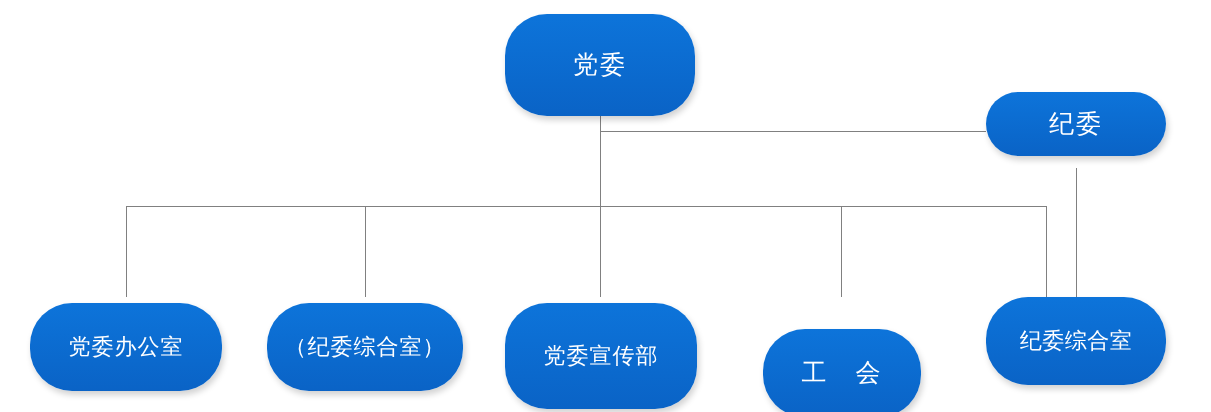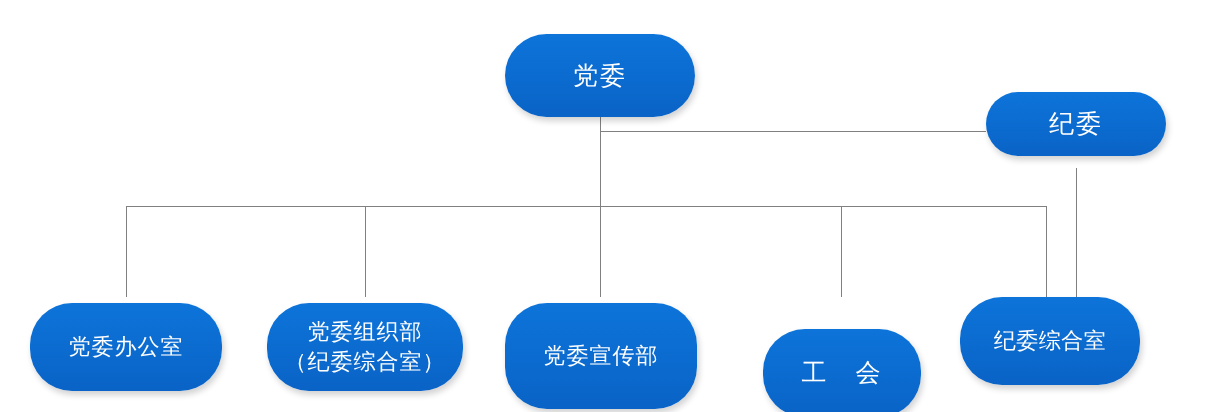--- a/index.html
+++ b/index.html
@@ -60,42 +60,41 @@
     <line class="connector" x1="600" y1="97" x2="600" y2="297"></line>
     <line class="connector" x1="600" y1="131" x2="986" y2="131"></line>
     <line class="connector" x1="126" y1="206" x2="1046" y2="206"></line>
     <line class="connector" x1="126" y1="206" x2="126" y2="297"></line>
     <line class="connector" x1="365" y1="206" x2="365" y2="297"></line>
     <line class="connector" x1="841" y1="206" x2="841" y2="297"></line>
     <line class="connector" x1="1046" y1="206" x2="1046" y2="297"></line>
     <line class="connector" x1="1076" y1="168" x2="1076" y2="297"></line>
   </svg>
 
-  <div class="node size-lg" style="left:505px; top:14px; width:190px; height:83px;margin-top:20px;">
+  <div class="node size-lg" style="left:505px; top:14px; width:190px; height:102px;">
     <span class="lbl">党委</span>
   </div>
 
   <div class="node size-lg" style="left:986px; top:92px; width:180px; height:64px;">
     <span class="lbl">纪委</span>
   </div>
 
   <div class="node size-md" style="left:30px; top:297px; width:192px; height:88px;">
     <span class="lbl">党委办公室</span>
   </div>
 
   <div class="node size-md" style="left:267px; top:297px; width:196px; height:88px;">
-    <span class="lbl">党委组织部</span>
     <span class="lbl">（纪委综合室）</span>
   </div>
 
   <div class="node size-md" style="left:505px; top:297px; width:192px; height:106px;">
     <span class="lbl">党委宣传部</span>
   </div>
 
   <div class="node size-lg" style="left:763px; top:297px; width:158px; height:88px;margin-top:32px;">
     <span class="lbl">工　会</span>
   </div>
 
-  <div class="node size-sm" style="left:960px; top:297px; width:180px; height:88px;">
+  <div class="node size-sm" style="left:986px; top:297px; width:180px; height:88px;">
     <span class="lbl">纪委综合室</span>
   </div>
 
 </div>
 
 </body></html>

